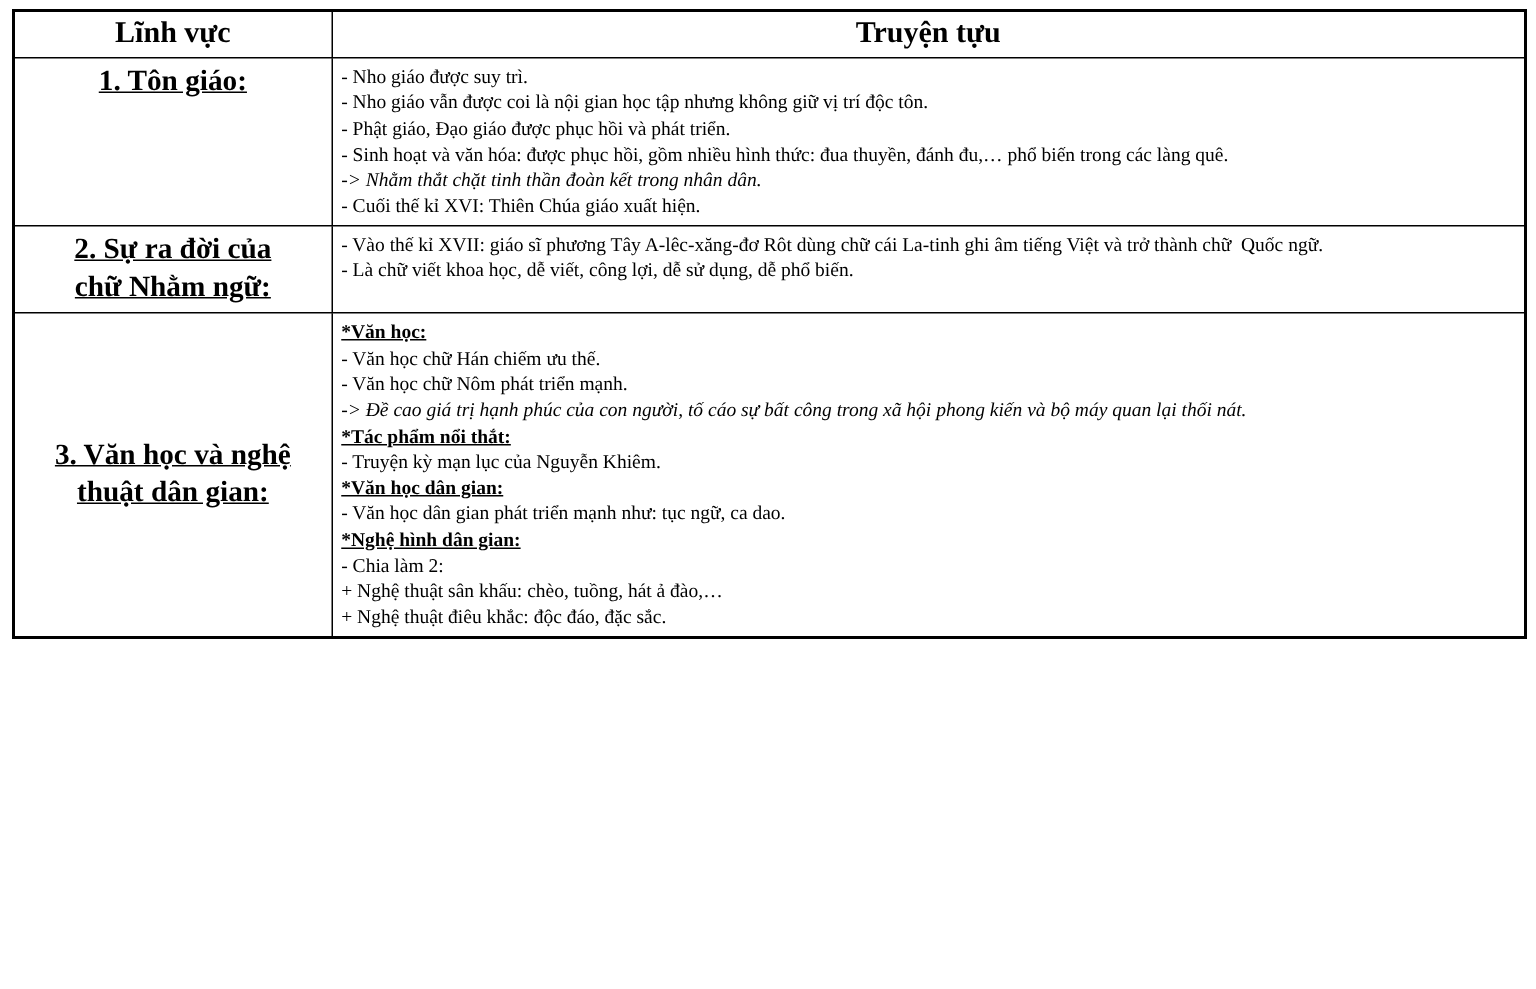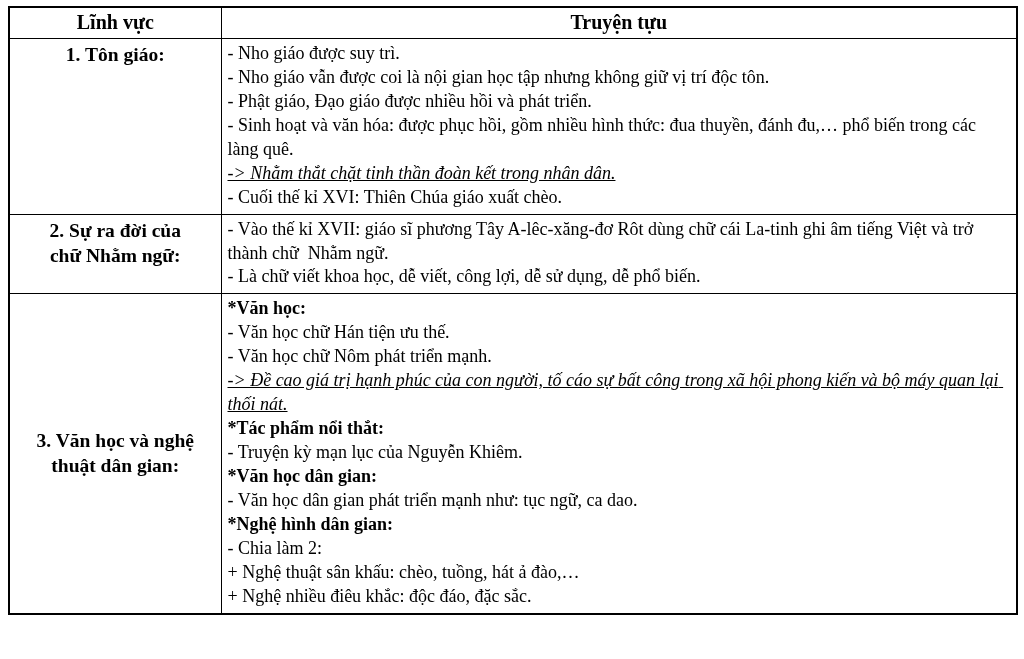--- a/index.html
+++ b/index.html
@@ -46,33 +46,33 @@
   td.field-cell {
     text-align: center;
     font-weight: bold;
     font-size: 19.5px;
     line-height: 1.3;
   }
   td.field-cell.mid {
     vertical-align: middle;
   }
   td.ach-cell {
-    font-size: 18px;
+    font-size: 13px;
     line-height: 1.33;
   }
   .line {
     display: block;
     white-space: pre-wrap;
   }
   .line.italic {
     font-style: italic;
-    text-decoration: underline;
   }
   .line.bold {
     font-weight: bold;
+    text-decoration: underline;
   }
 </style>
 </head>
 <body>
 
 <div class="sheet">
   <table class="achievement-table">
     <colgroup>
       <col class="col-field">
       <col class="col-ach">
@@ -84,51 +84,51 @@
       </tr>
     </thead>
     <tbody>
       <tr>
         <td class="field-cell">
           <span class="line bold">1. Tôn giáo:</span>
         </td>
         <td class="ach-cell">
           <span class="line">- Nho giáo được suy trì.</span>
           <span class="line">- Nho giáo vẫn được coi là nội gian học tập nhưng không giữ vị trí độc tôn.</span>
-          <span class="line">- Phật giáo, Đạo giáo được nhiều hồi và phát triển.</span>
+          <span class="line">- Phật giáo, Đạo giáo được phục hồi và phát triển.</span>
           <span class="line">- Sinh hoạt và văn hóa: được phục hồi, gồm nhiều hình thức: đua thuyền, đánh đu,… phổ biến trong các làng quê.</span>
           <span class="line italic">-&gt; Nhằm thắt chặt tinh thần đoàn kết trong nhân dân.</span>
-          <span class="line">- Cuối thế kỉ XVI: Thiên Chúa giáo xuất chèo.</span>
+          <span class="line">- Cuối thế kỉ XVI: Thiên Chúa giáo xuất hiện.</span>
         </td>
       </tr>
       <tr>
         <td class="field-cell">
           <span class="line bold">2. Sự ra đời của</span>
           <span class="line bold">chữ Nhằm ngữ:</span>
         </td>
         <td class="ach-cell">
-          <span class="line">- Vào thế kỉ XVII: giáo sĩ phương Tây A-lêc-xăng-đơ Rôt dùng chữ cái La-tinh ghi âm tiếng Việt và trở thành chữ  Nhằm ngữ.</span>
+          <span class="line">- Vào thế kỉ XVII: giáo sĩ phương Tây A-lêc-xăng-đơ Rôt dùng chữ cái La-tinh ghi âm tiếng Việt và trở thành chữ  Quốc ngữ.</span>
           <span class="line">- Là chữ viết khoa học, dễ viết, công lợi, dễ sử dụng, dễ phổ biến.</span>
         </td>
       </tr>
       <tr>
         <td class="field-cell mid">
           <span class="line bold">3. Văn học và nghệ</span>
           <span class="line bold">thuật dân gian:</span>
         </td>
         <td class="ach-cell">
           <span class="line bold">*Văn học:</span>
-          <span class="line">- Văn học chữ Hán tiện ưu thế.</span>
+          <span class="line">- Văn học chữ Hán chiếm ưu thế.</span>
           <span class="line">- Văn học chữ Nôm phát triển mạnh.</span>
           <span class="line italic">-&gt; Đề cao giá trị hạnh phúc của con người, tố cáo sự bất công trong xã hội phong kiến và bộ máy quan lại thối nát.</span>
           <span class="line bold">*Tác phẩm nổi thắt:</span>
           <span class="line">- Truyện kỳ mạn lục của Nguyễn Khiêm.</span>
           <span class="line bold">*Văn học dân gian:</span>
           <span class="line">- Văn học dân gian phát triển mạnh như: tục ngữ, ca dao.</span>
           <span class="line bold">*Nghệ hình dân gian:</span>
           <span class="line">- Chia làm 2:</span>
           <span class="line">+ Nghệ thuật sân khấu: chèo, tuồng, hát ả đào,…</span>
-          <span class="line">+ Nghệ nhiều điêu khắc: độc đáo, đặc sắc.</span>
+          <span class="line">+ Nghệ thuật điêu khắc: độc đáo, đặc sắc.</span>
         </td>
       </tr>
     </tbody>
   </table>
 </div>
 
 </body></html>

